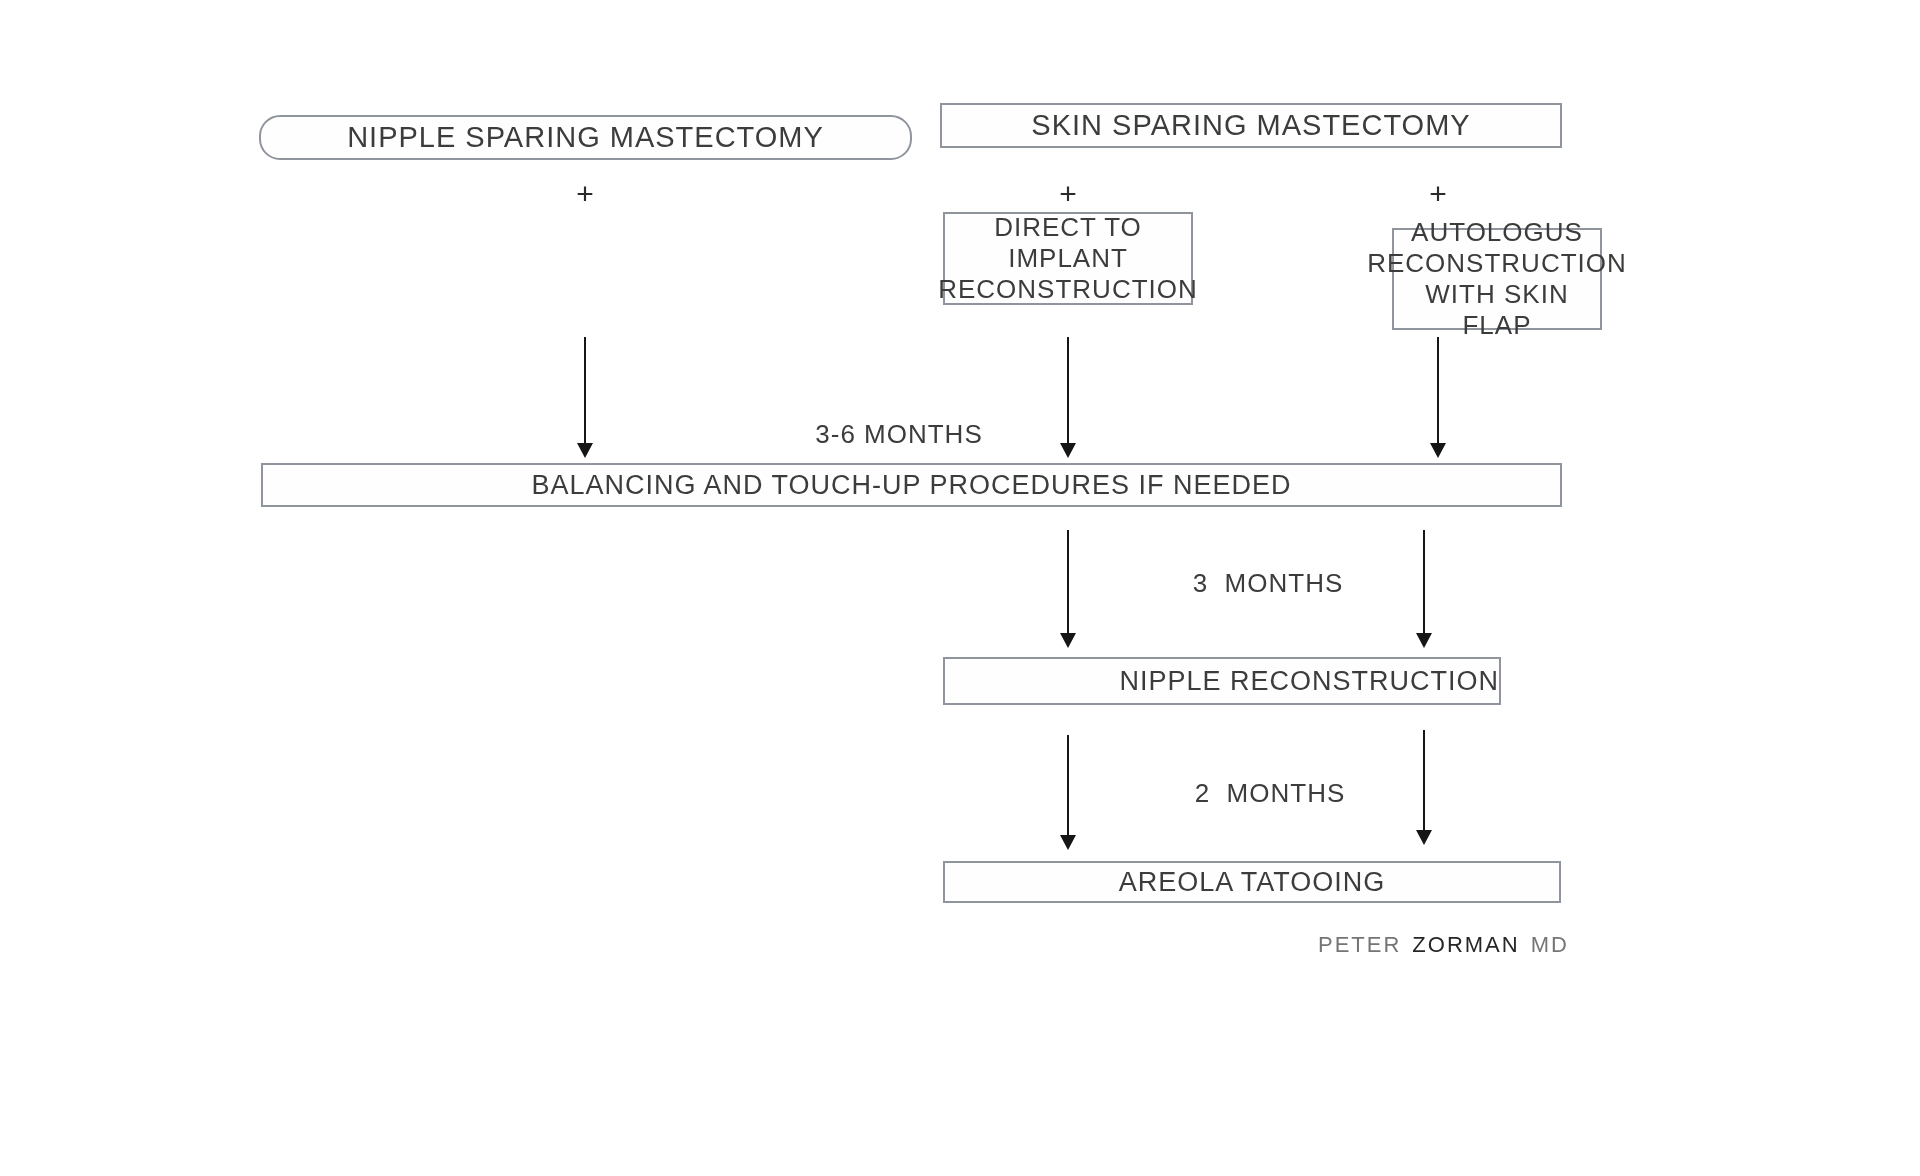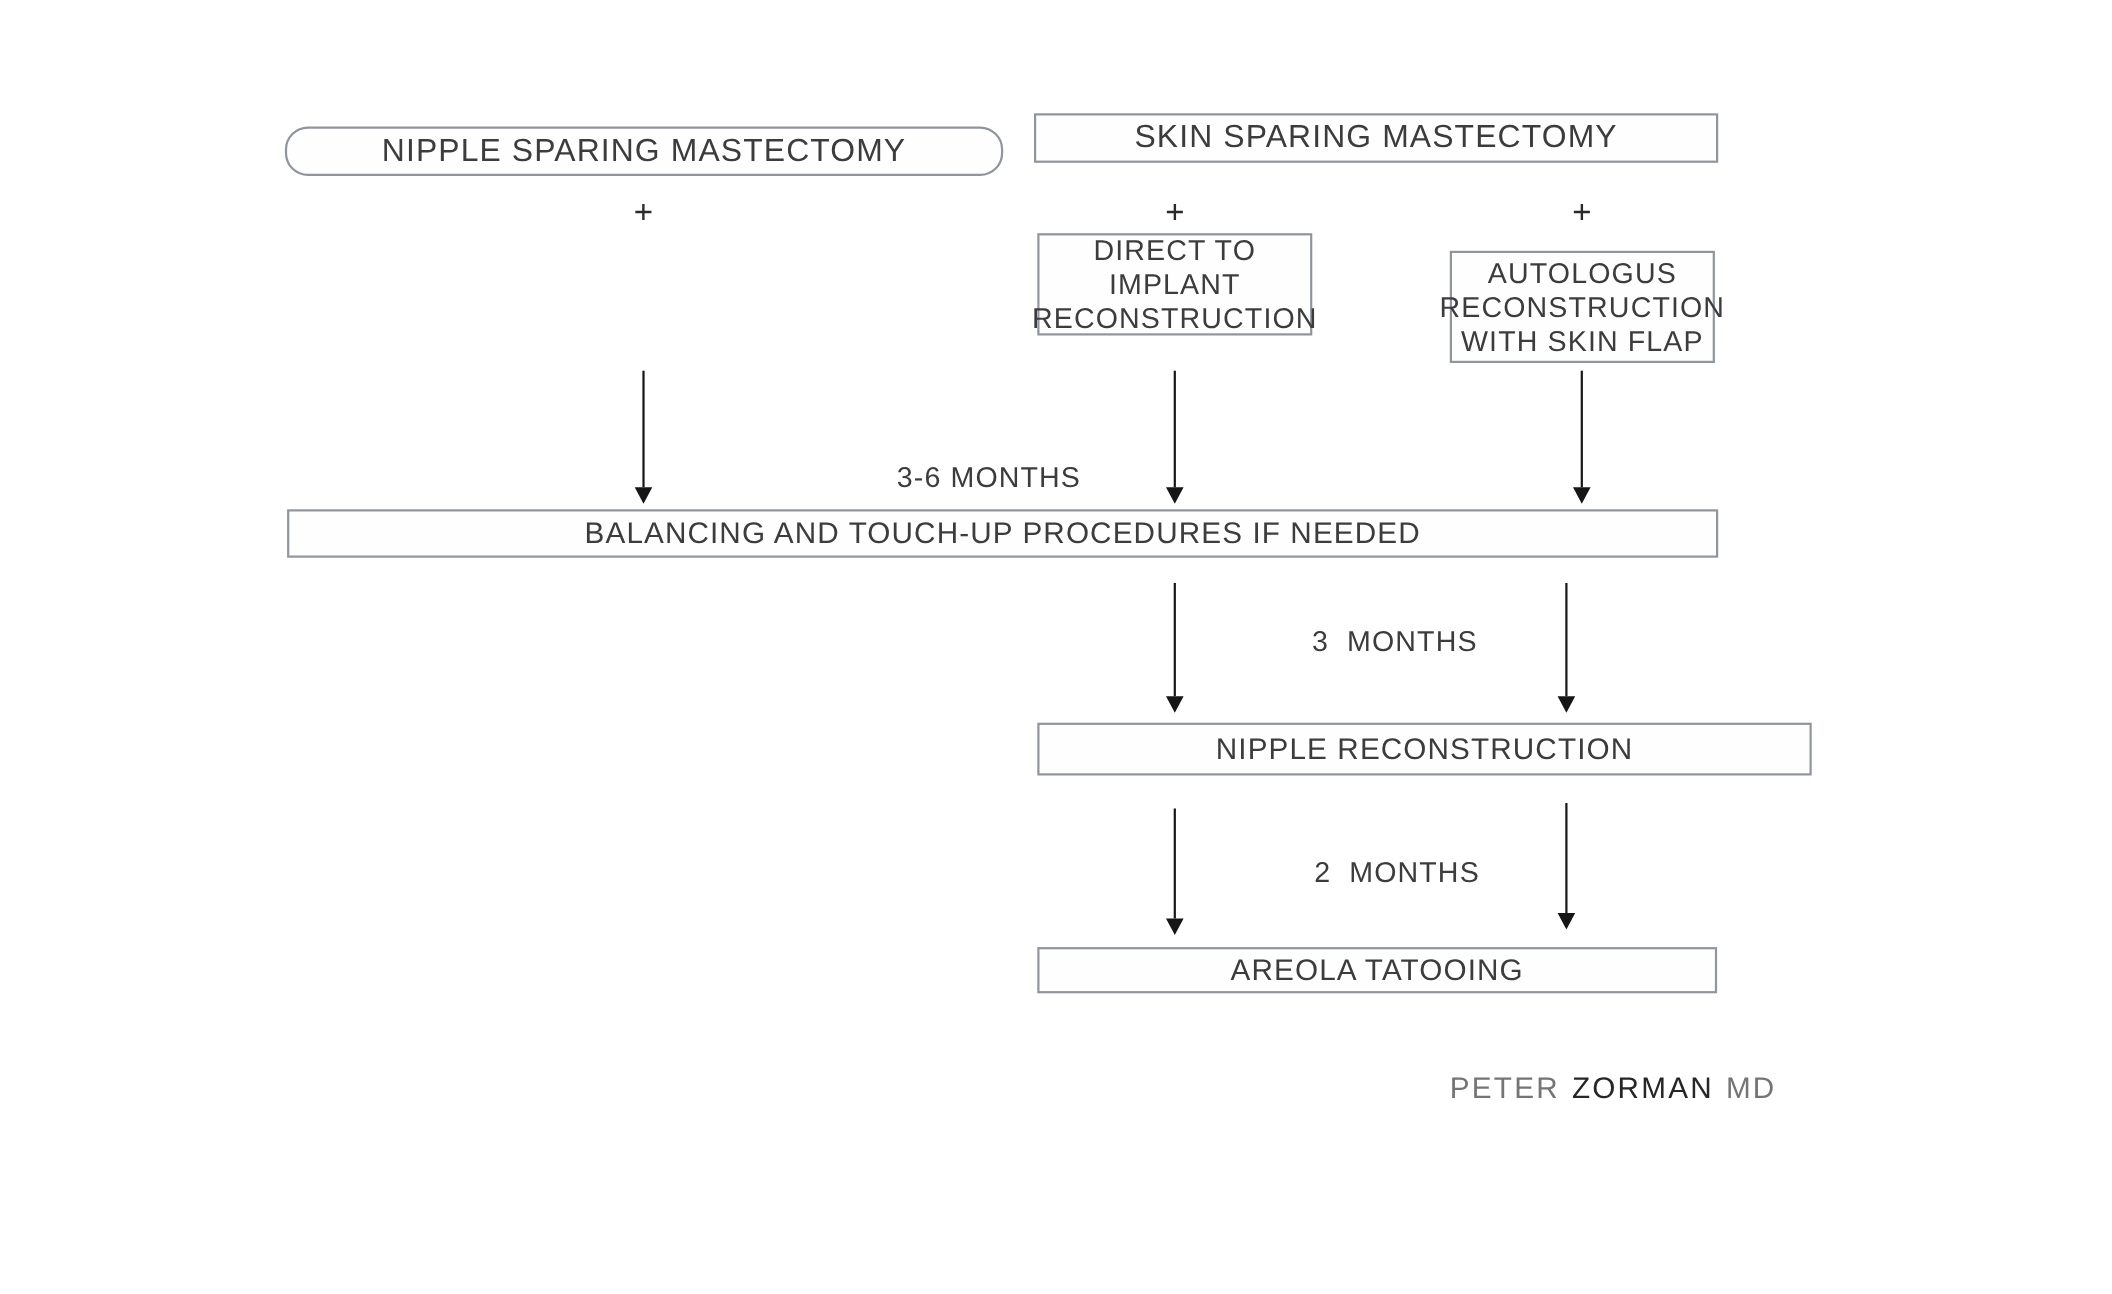--- a/index.html
+++ b/index.html
@@ -57,24 +57,24 @@
     left: -7px;
     width: 0;
     height: 0;
     border-left: 8px solid transparent;
     border-right: 8px solid transparent;
     border-top: 15px solid #161616;
   }
   .signature {
     position: absolute;
     left: 1318px;
-    top: 972px;
+    top: 928px;
     display: flex;
     gap: 11px;
-    font-size: 27px;
+    font-size: 22px;
     letter-spacing: 2px;
     line-height: 34px;
     white-space: pre;
   }
   .sig-light { color: #757575; }
   .sig-dark  { color: #262626; }
 </style>
 </head>
 <body>
 
@@ -89,42 +89,42 @@
 
   <div class="plus" style="left:585px; top:179px;">+</div>
   <div class="plus" style="left:1068px; top:179px;">+</div>
   <div class="plus" style="left:1438px; top:179px;">+</div>
 
   <div class="node multi-label" style="left:943px; top:212px; width:250px; height:93px;">
     <span>DIRECT TO</span>
     <span>IMPLANT</span>
     <span>RECONSTRUCTION</span>
   </div>
-  <div class="node multi-label" style="left:1318px; top:228px; width:241px; height:102px;">
+  <div class="node multi-label" style="left:1392px; top:228px; width:210px; height:102px;">
     <span>AUTOLOGUS</span>
     <span>RECONSTRUCTION</span>
     <span>WITH SKIN FLAP</span>
   </div>
 
   <div class="arrow" style="left:584px; top:337px; height:106px;"></div>
   <div class="arrow" style="left:1067px; top:337px; height:106px;"></div>
   <div class="arrow" style="left:1437px; top:337px; height:106px;"></div>
 
   <div class="months" style="left:899px; top:375px;margin-top:45px;">3-6 MONTHS</div>
 
   <div class="node mid-label" style="left:261px; top:463px; width:1301px; height:44px;">
     <span>BALANCING AND TOUCH-UP PROCEDURES IF NEEDED</span>
   </div>
 
   <div class="arrow" style="left:1067px; top:530px; height:103px;"></div>
   <div class="arrow" style="left:1423px; top:530px; height:103px;"></div>
 
   <div class="months" style="left:1268px; top:569px;">3  MONTHS</div>
 
-  <div class="node mid-label" style="left:943px; top:657px; width:704px; height:48px;">
+  <div class="node mid-label" style="left:943px; top:657px; width:558px; height:48px;align-items:flex-end;">
     <span>NIPPLE RECONSTRUCTION</span>
   </div>
 
   <div class="arrow" style="left:1067px; top:735px; height:100px;"></div>
   <div class="arrow" style="left:1423px; top:730px; height:100px;"></div>
 
   <div class="months" style="left:1270px; top:779px;">2  MONTHS</div>
 
   <div class="node mid-label" style="left:943px; top:861px; width:618px; height:42px;">
     <span>AREOLA TATOOING</span>

